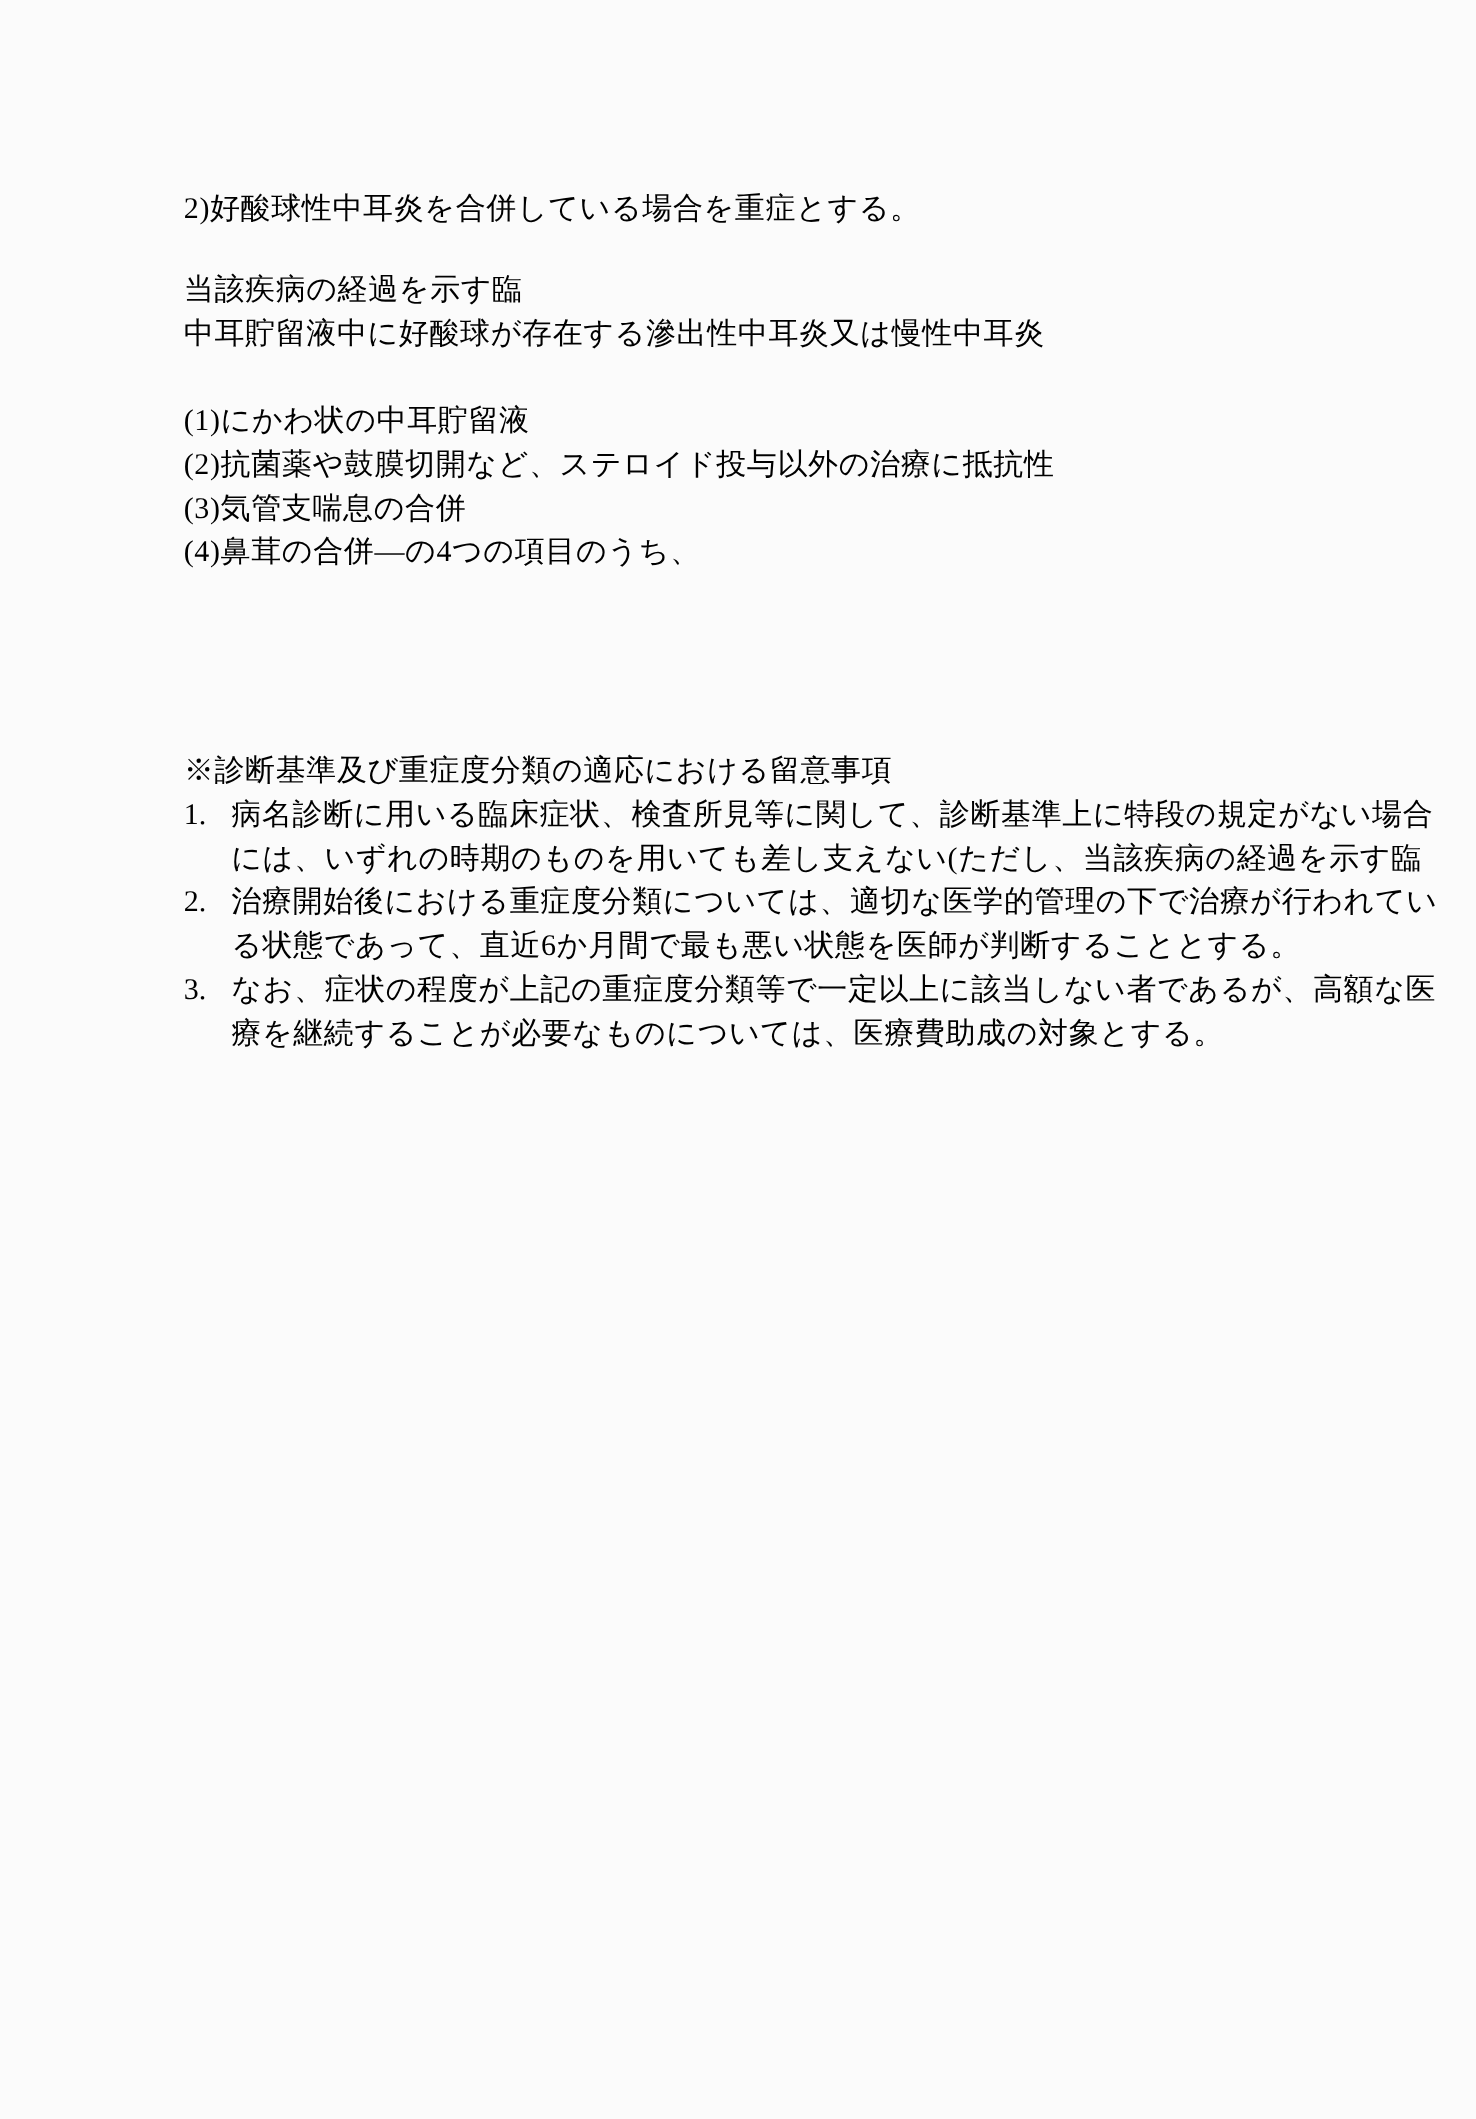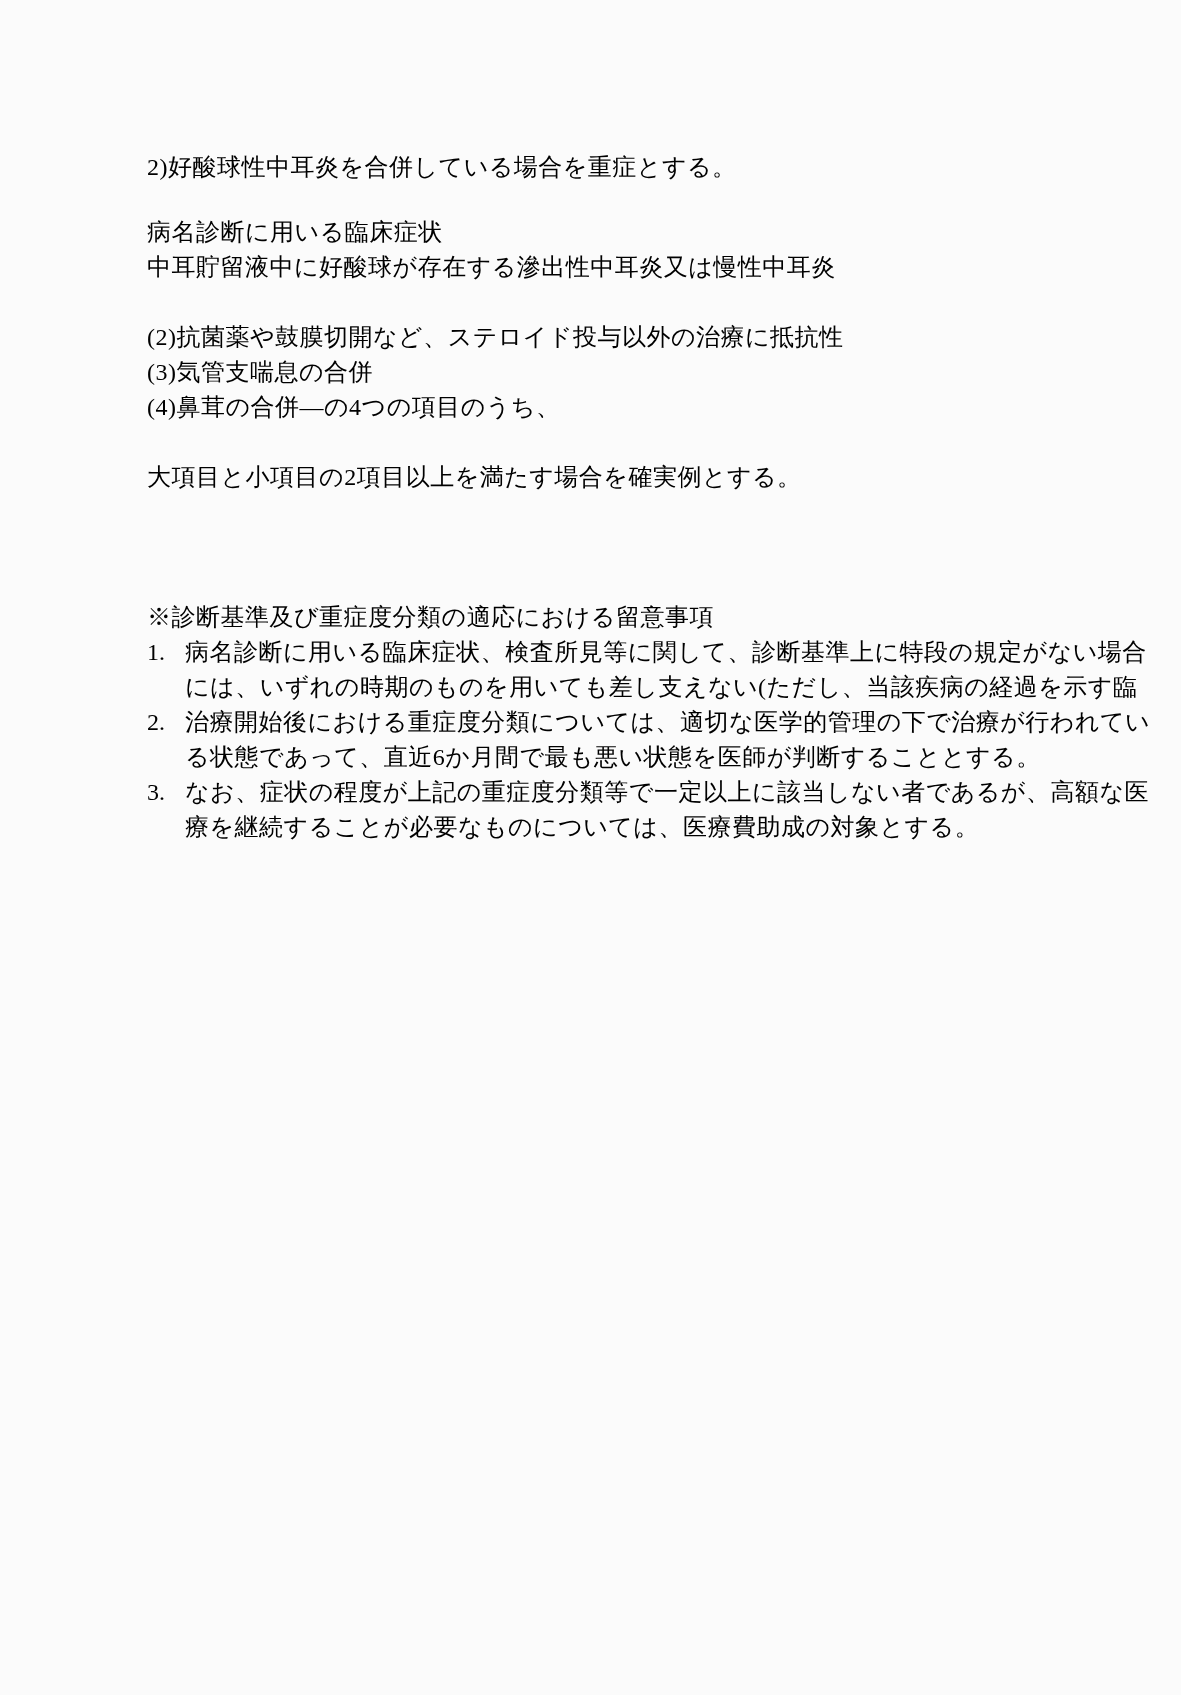--- a/index.html
+++ b/index.html
@@ -38,32 +38,32 @@
 </style>
 </head>
 <body>
 
 <div class="page">
 
   <div class="line">2)好酸球性中耳炎を合併している場合を重症とする。</div>
 
   <div class="spacer-sm"></div>
 
-  <div class="line">病名診断に用いる臨床症状</div>
+  <div class="line">当該疾病の経過を示す臨</div>
   <div class="line">中耳貯留液中に好酸球が存在する滲出性中耳炎又は慢性中耳炎</div>
 
   <div class="spacer"></div>
 
+  <div class="line">(1)にかわ状の中耳貯留液</div>
   <div class="line">(2)抗菌薬や鼓膜切開など、ステロイド投与以外の治療に抵抗性</div>
   <div class="line">(3)気管支喘息の合併</div>
   <div class="line">(4)鼻茸の合併―の4つの項目のうち、</div>
 
   <div class="spacer"></div>
 
-  <div class="line">大項目と小項目の2項目以上を満たす場合を確実例とする。</div>
 
   <div class="spacer-lg"></div>
 
   <div class="line">※診断基準及び重症度分類の適応における留意事項</div>
 
   <div class="line num-item">
     <span class="num">1.</span>
     <span>病名診断に用いる臨床症状、検査所見等に関して、診断基準上に特段の規定がない場合</span>
   </div>
   <div class="line cont">には、いずれの時期のものを用いても差し支えない(ただし、当該疾病の経過を示す臨</div>

